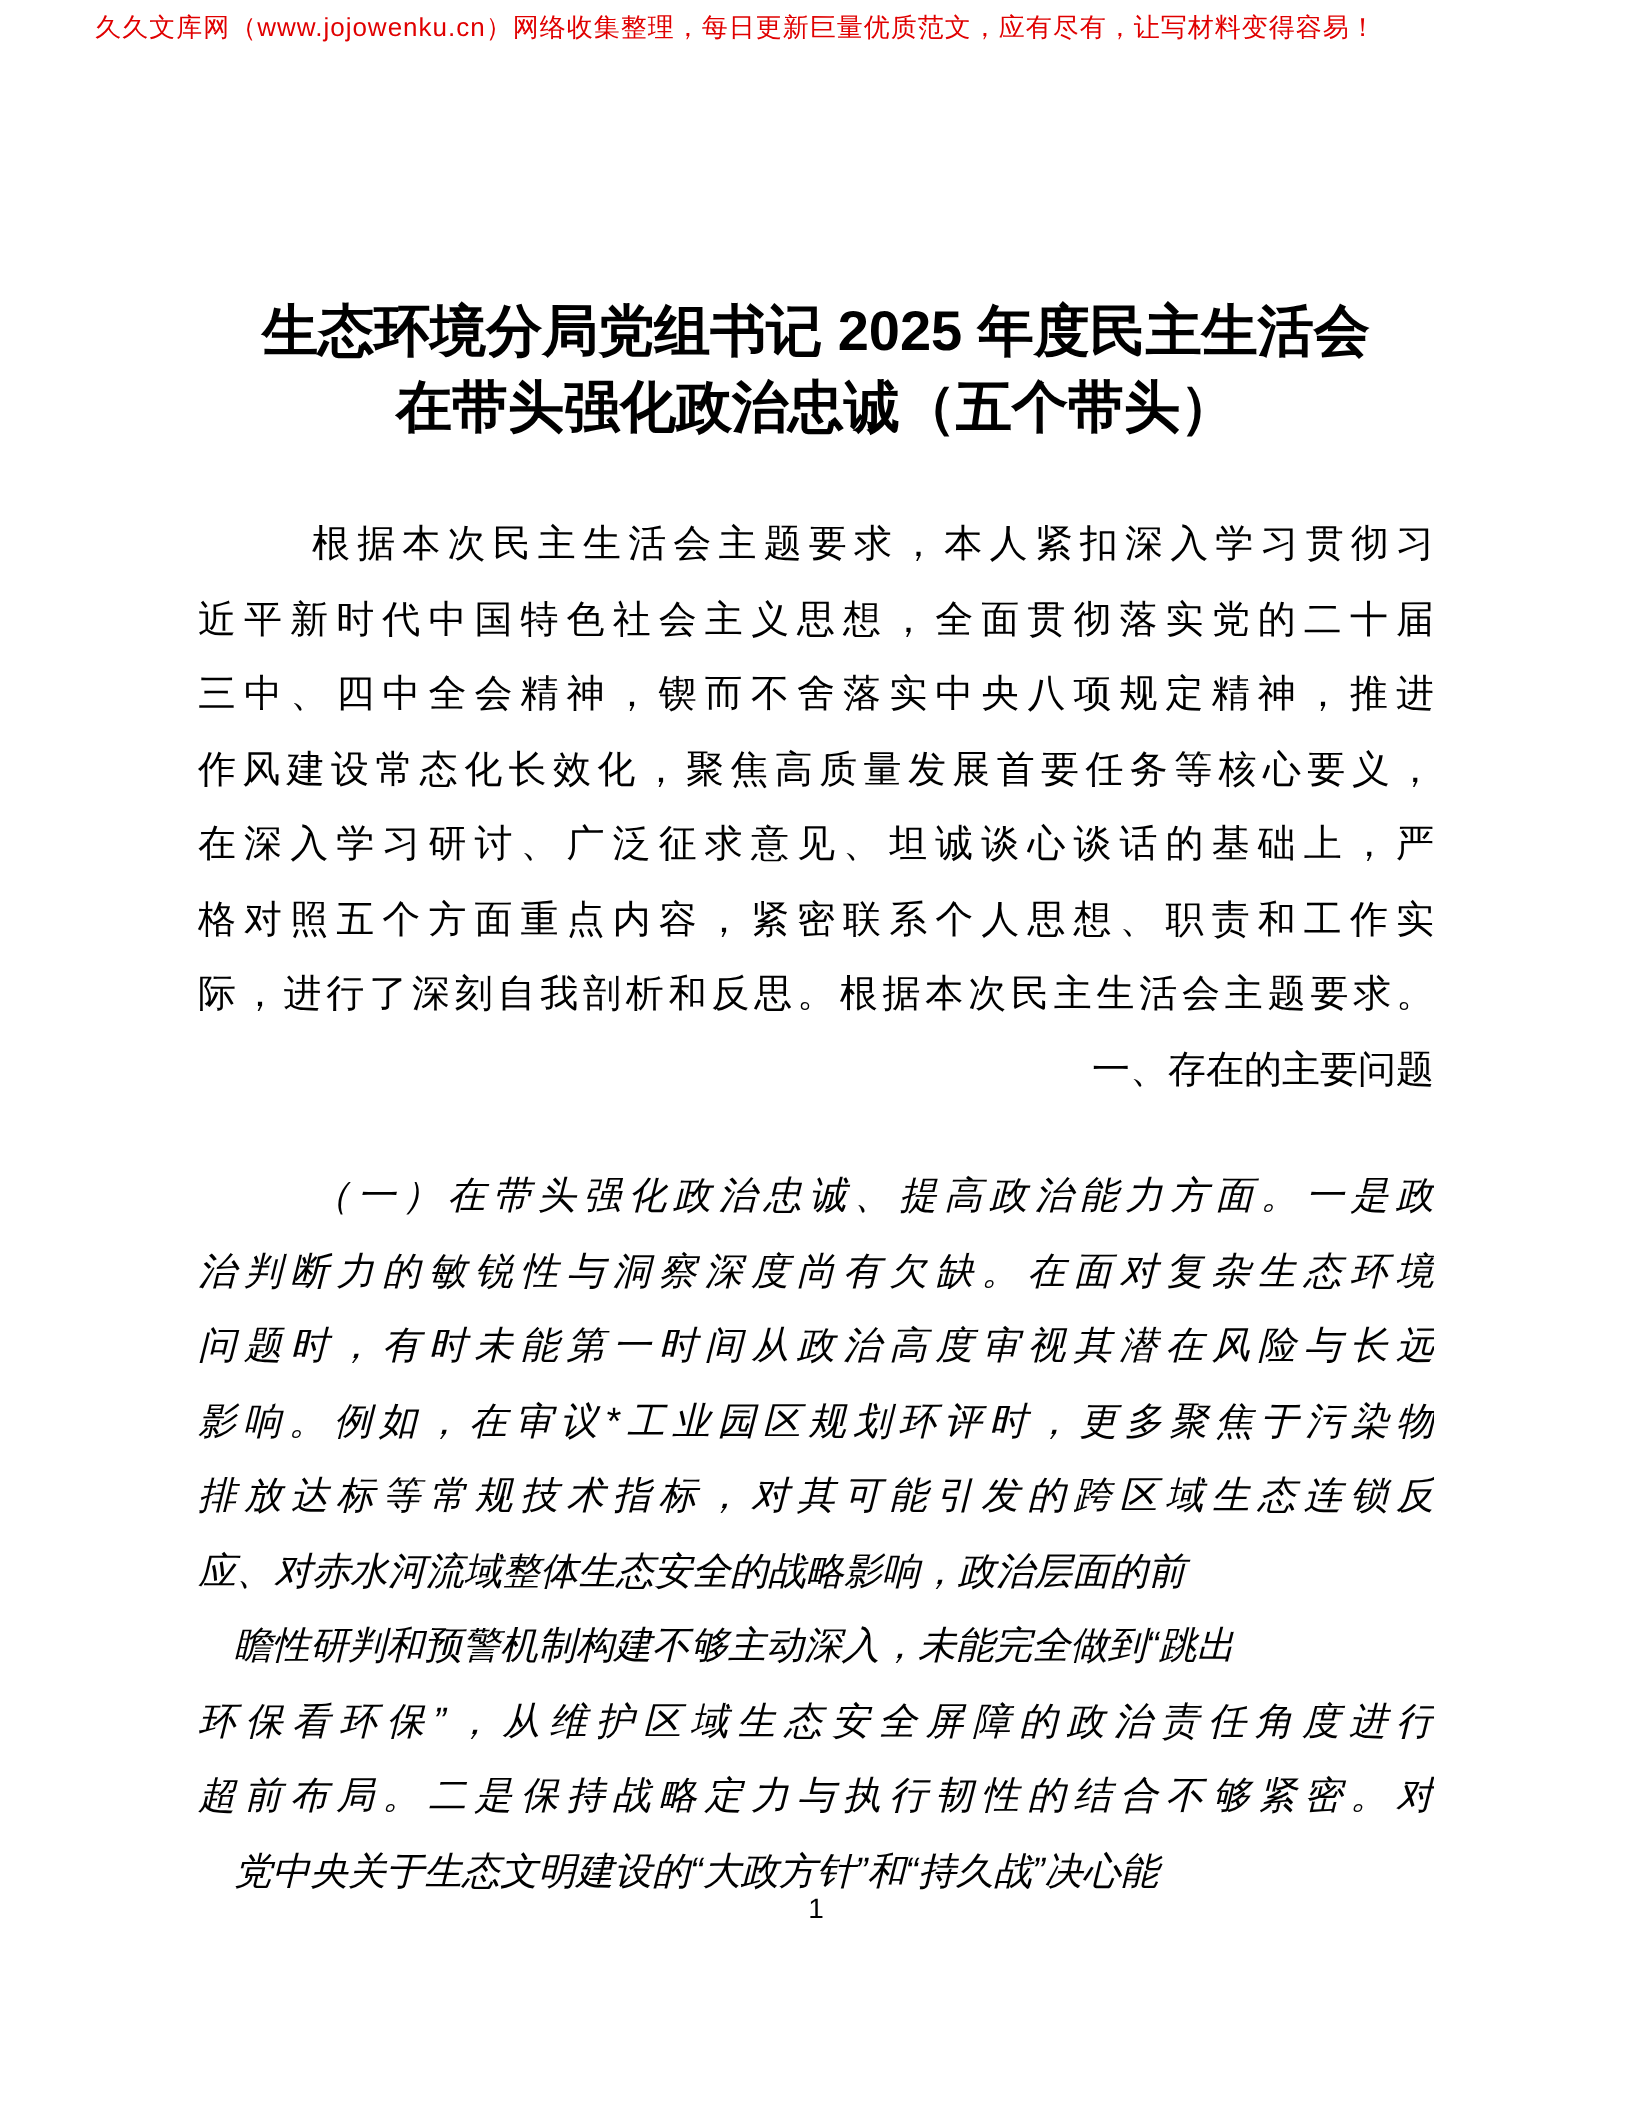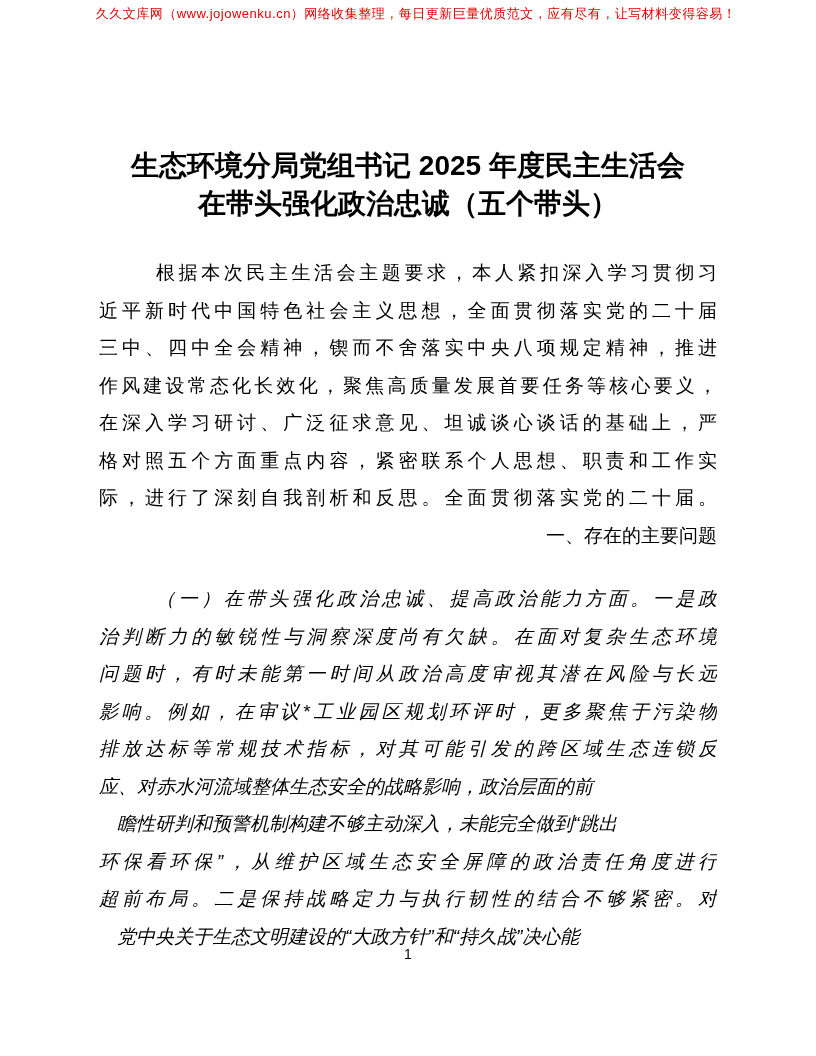--- a/index.html
+++ b/index.html
@@ -18,21 +18,20 @@
   }
   .watermark-header {
     position: absolute;
     top: 6px;
     left: 0;
     width: 736px;
     text-align: center;
     font-size: 13px;
     line-height: 16px;
     letter-spacing: 0.5px;
-    margin-left: 48px;
   }
   .doc-title {
     position: absolute;
     top: 147px;
     left: 48px;
     width: 720px;
     text-align: center;
     font-size: 28px;
     font-weight: bold;
     line-height: 38px;
@@ -86,21 +85,21 @@
   </h1>
 
   <div class="doc-body">
     <div id="para1" class="para">
         <div class="line fill indent">根据本次民主生活会主题要求，本人紧扣深入学习贯彻习</div>
         <div class="line fill">近平新时代中国特色社会主义思想，全面贯彻落实党的二十届</div>
         <div class="line fill">三中、四中全会精神，锲而不舍落实中央八项规定精神，推进</div>
         <div class="line fill">作风建设常态化长效化，聚焦高质量发展首要任务等核心要义，</div>
         <div class="line fill">在深入学习研讨、广泛征求意见、坦诚谈心谈话的基础上，严</div>
         <div class="line fill">格对照五个方面重点内容，紧密联系个人思想、职责和工作实</div>
-        <div class="line fill">际，进行了深刻自我剖析和反思。全面贯彻落实党的二十届。</div>
+        <div class="line fill">际，进行了深刻自我剖析和反思。根据本次民主生活会主题要求。</div>
       </div>
     <div class="section-heading">一、存在的主要问题</div>
     <div id="para2" class="para para2">
         <div class="line fill indent">（一）在带头强化政治忠诚、提高政治能力方面。一是政</div>
         <div class="line fill">治判断力的敏锐性与洞察深度尚有欠缺。在面对复杂生态环境</div>
         <div class="line fill">问题时，有时未能第一时间从政治高度审视其潜在风险与长远</div>
         <div class="line fill">影响。例如，在审议*工业园区规划环评时，更多聚焦于污染物</div>
         <div class="line fill">排放达标等常规技术指标，对其可能引发的跨区域生态连锁反</div>
         <div class="line">应、对赤水河流域整体生态安全的战略影响，政治层面的前</div>
         <div class="line half">瞻性研判和预警机制构建不够主动深入，未能完全做到“跳出</div>

